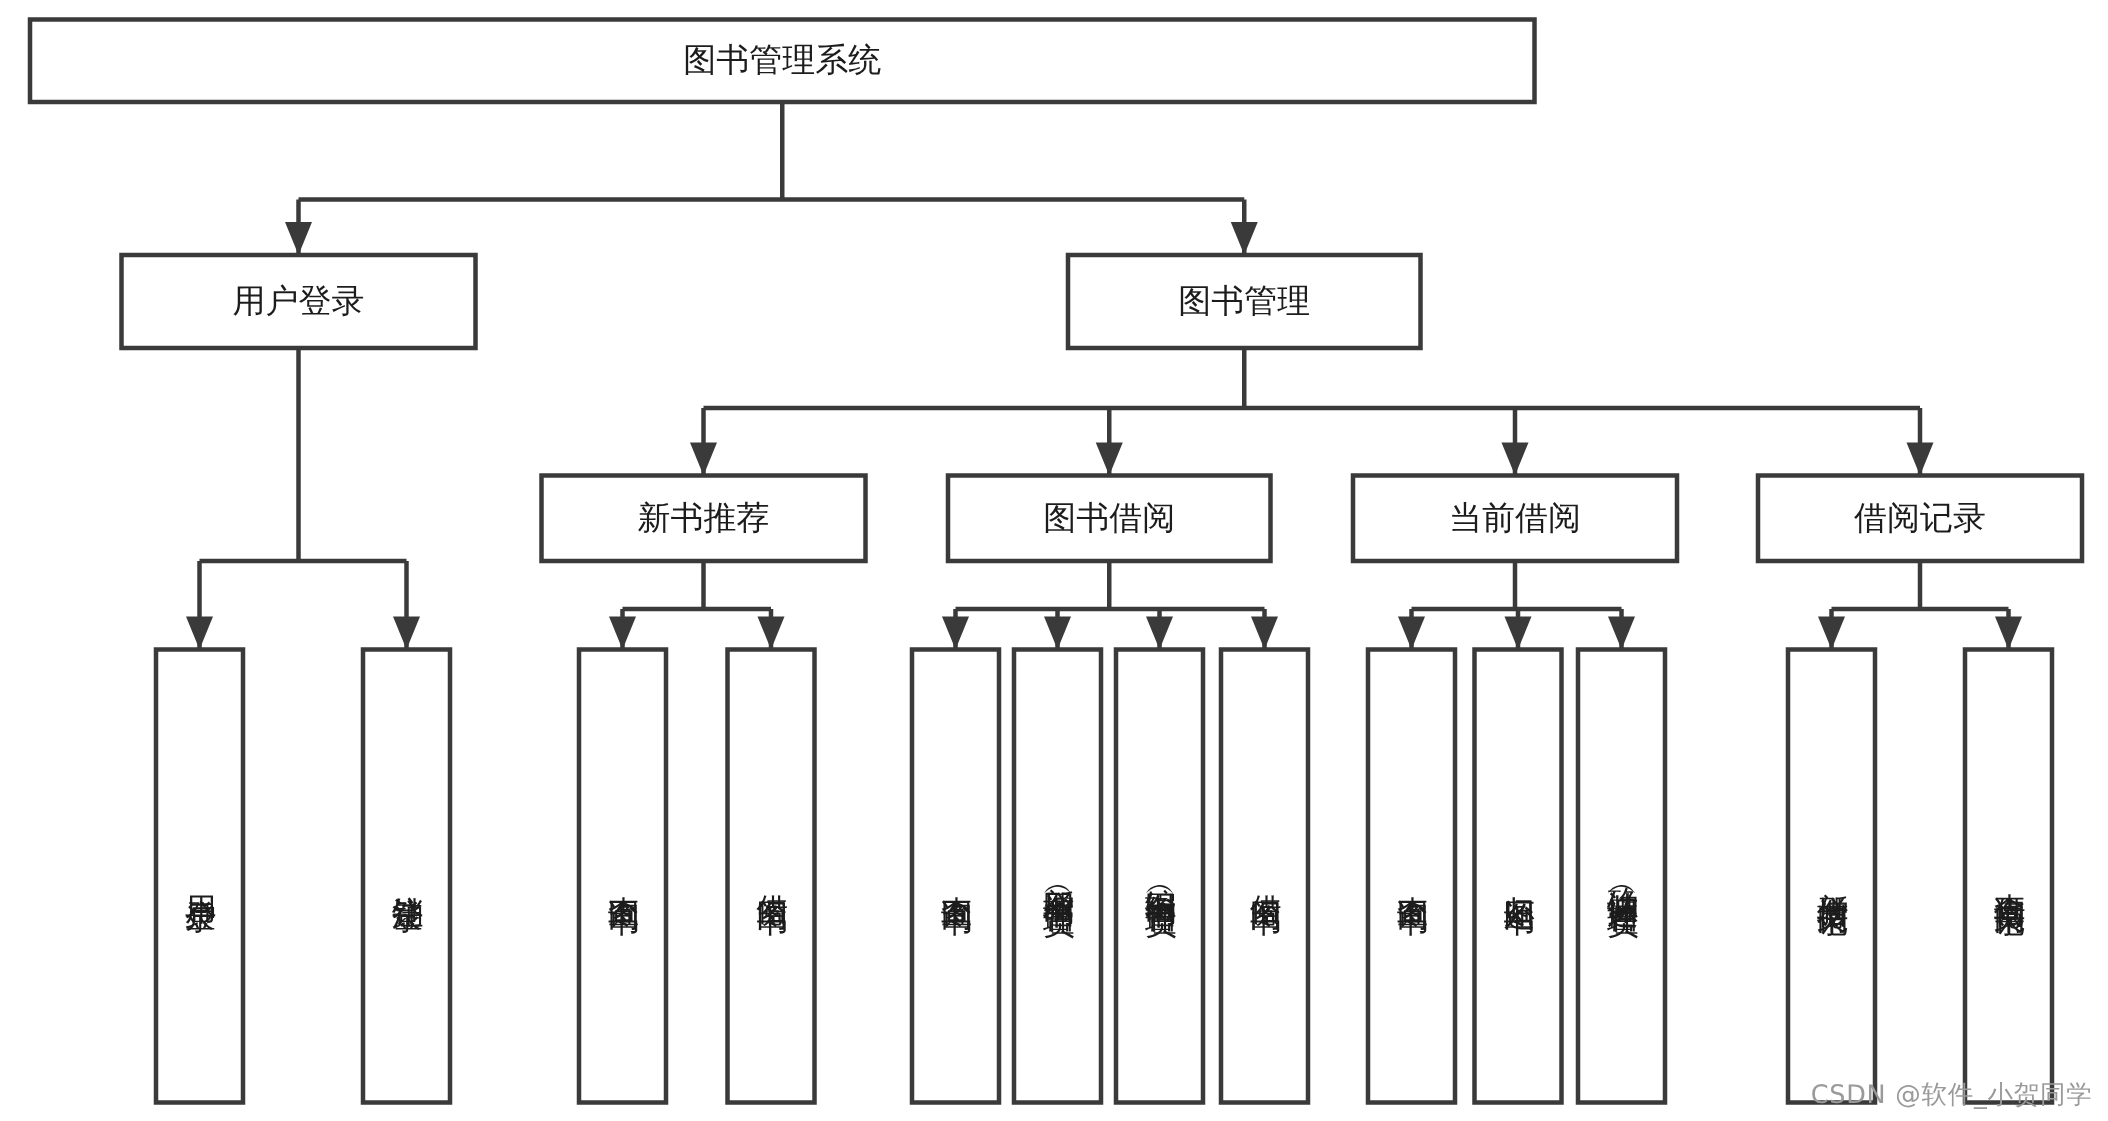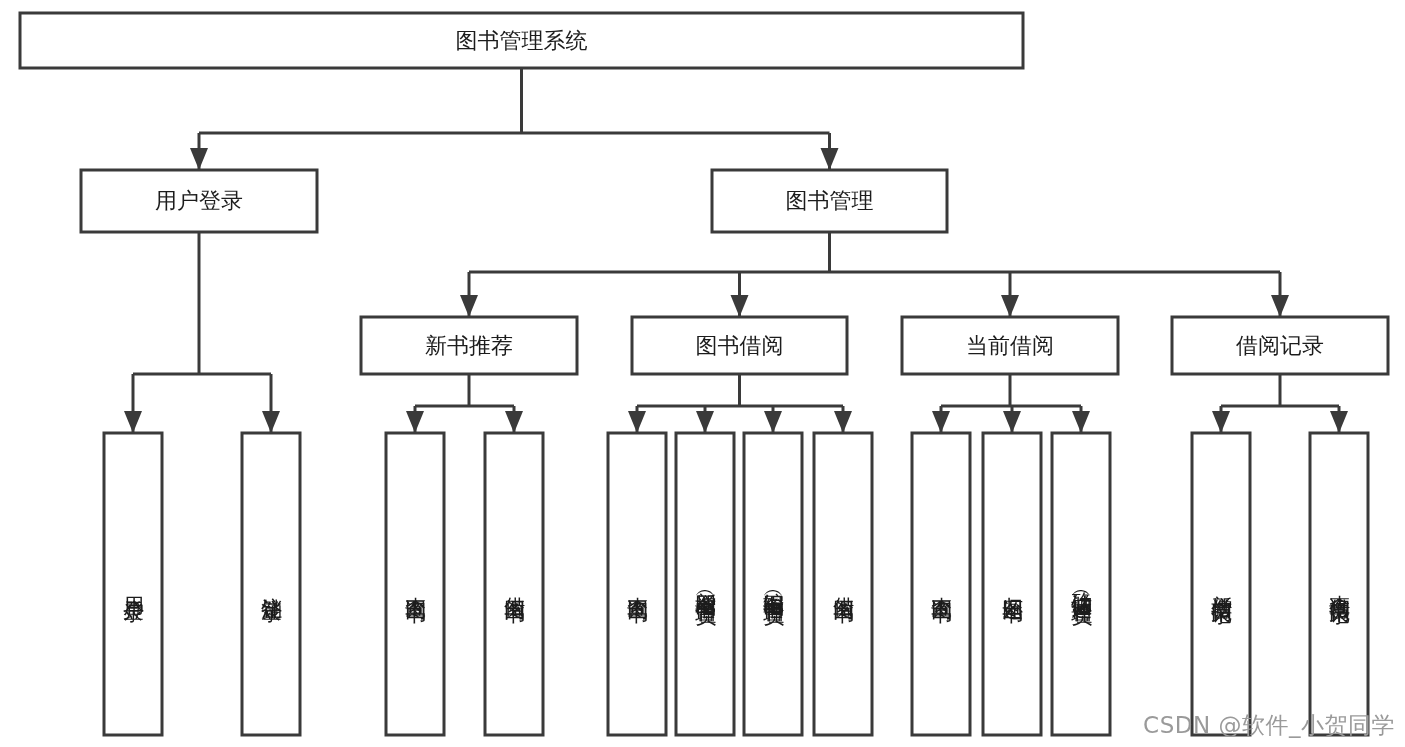--- a/index.html
+++ b/index.html
@@ -63,21 +63,21 @@
     line-height: 1.22;
     letter-spacing: 2px;
     color: #1c1c1c;
     white-space: nowrap;
   }
   .watermark {
     position: absolute;
     right: 10px;
     bottom: 6px;
     font-family: "DejaVu Sans", "Liberation Sans", sans-serif;
-    font-size: 23px;
+    font-size: 17px;
     color: #9a9a9a;
     letter-spacing: 0.5px;
     white-space: nowrap;
   }
 </style>
 </head>
 <body>
 
 <div id="diagram-root">
   <svg id="flow" viewBox="0 0 1405 747">

